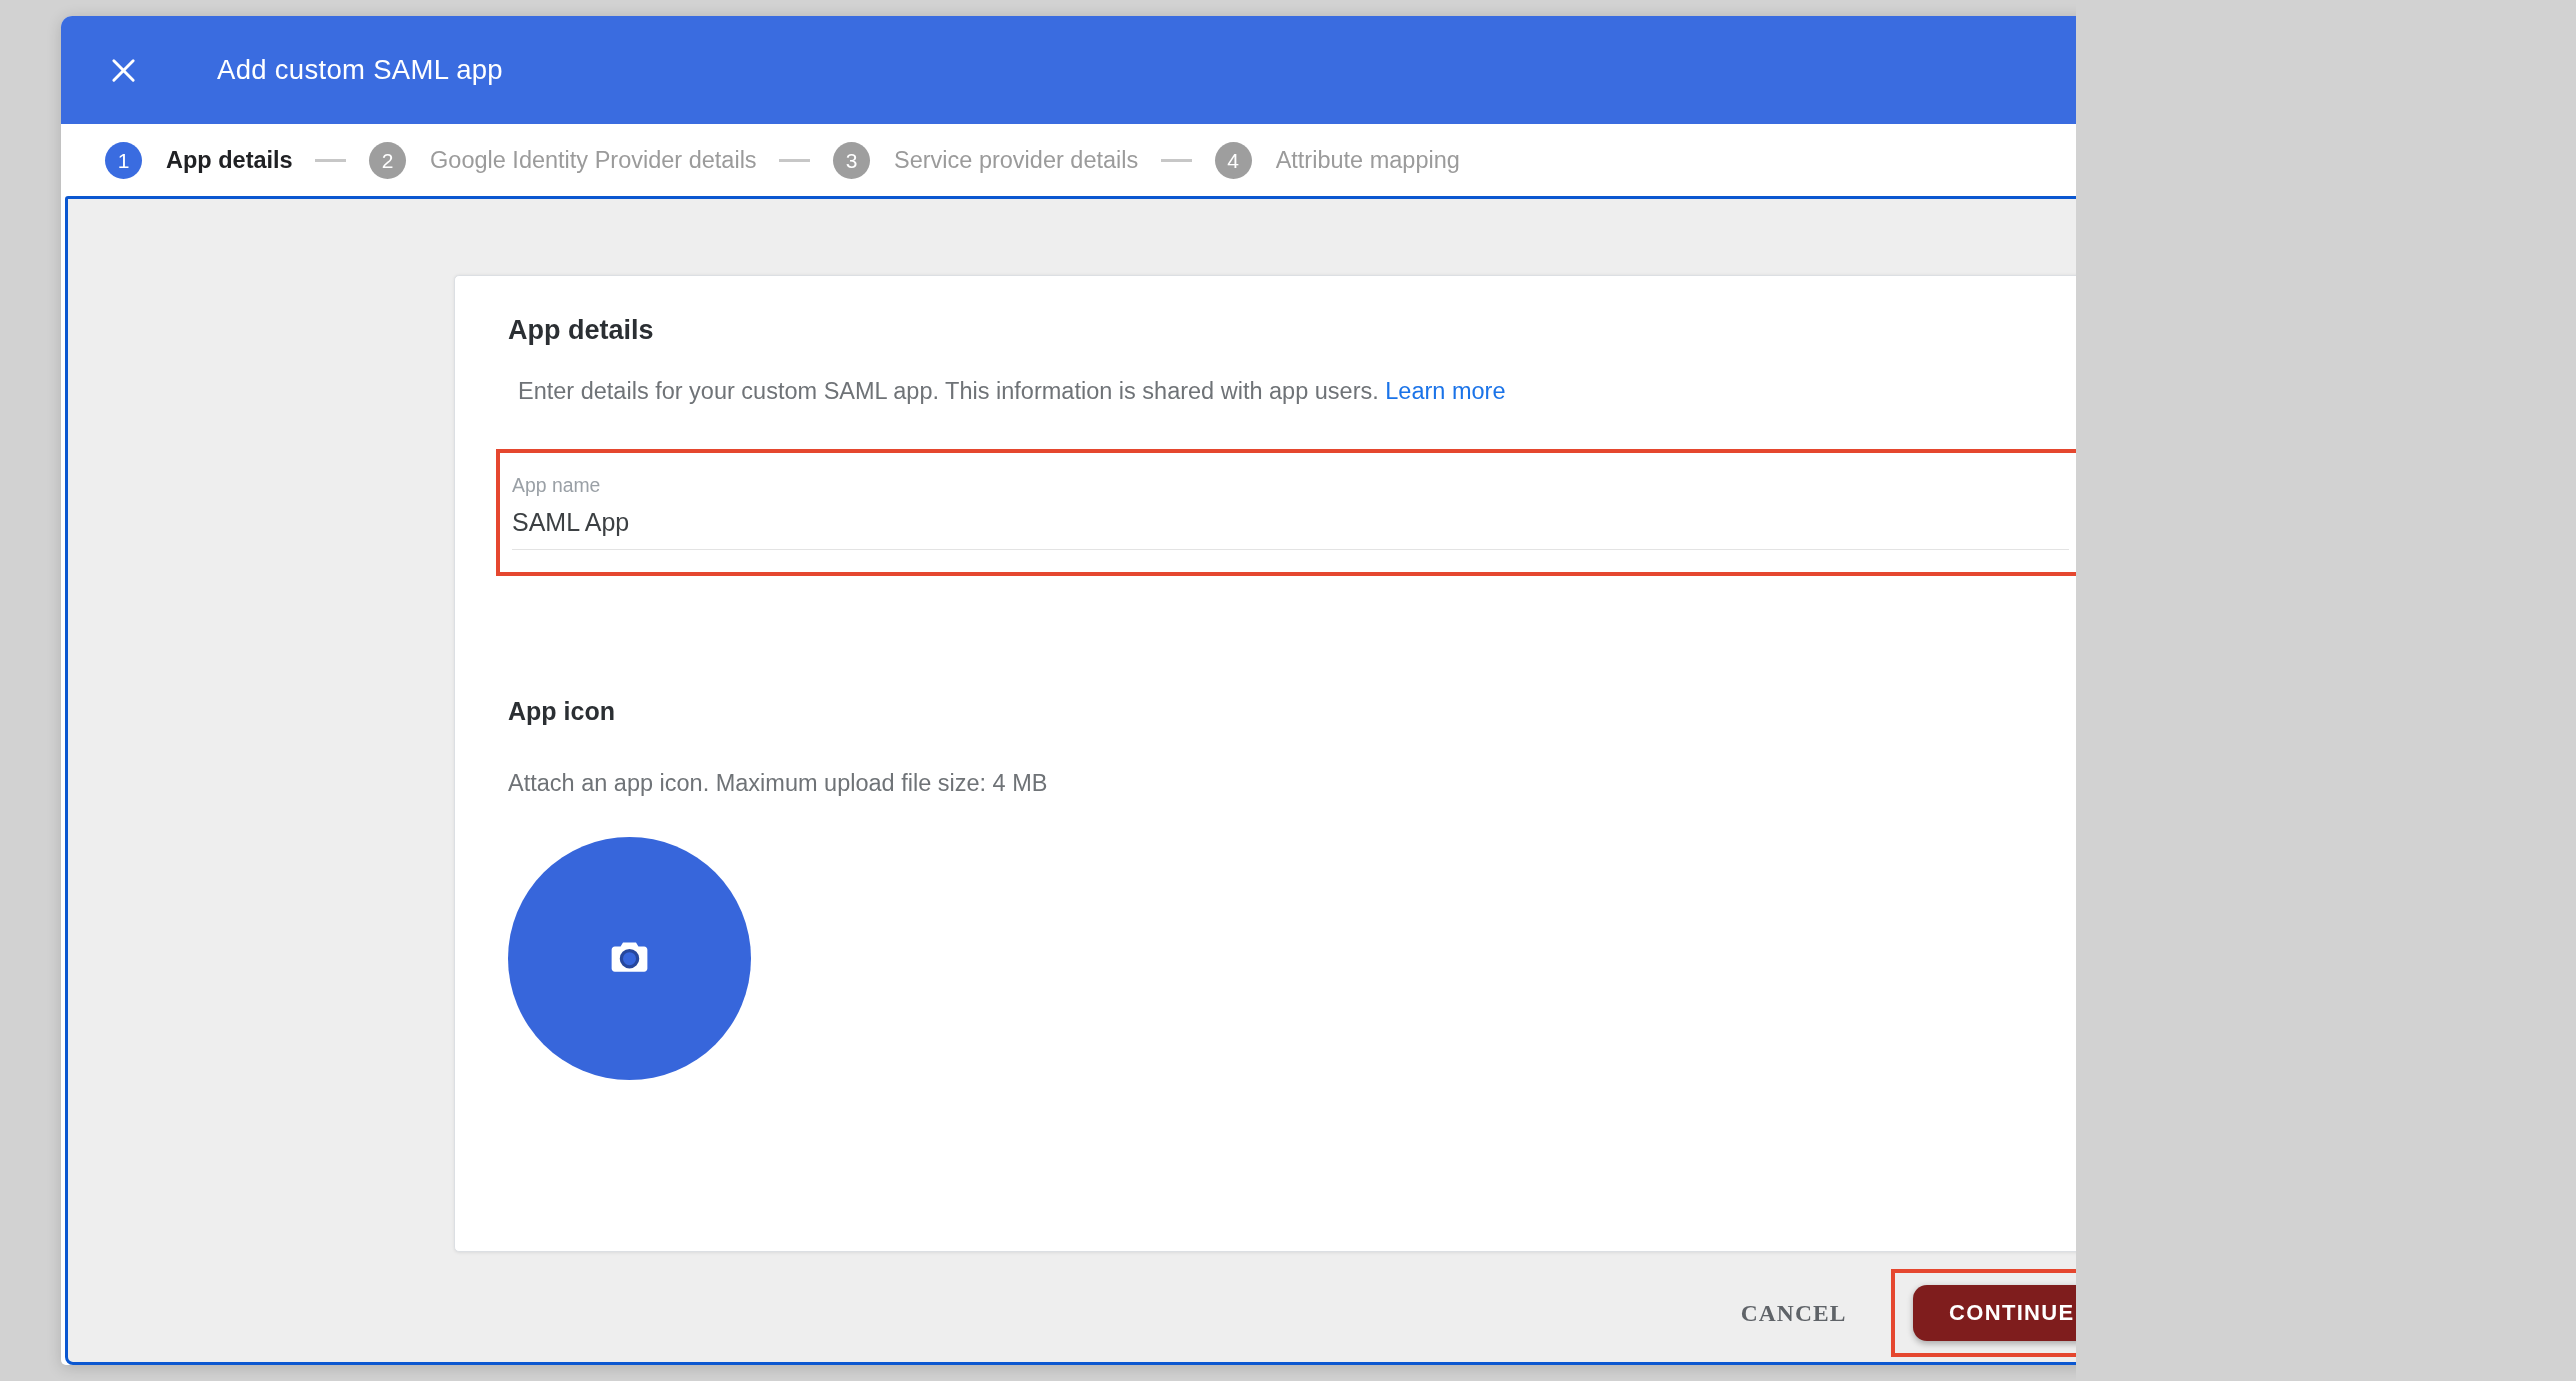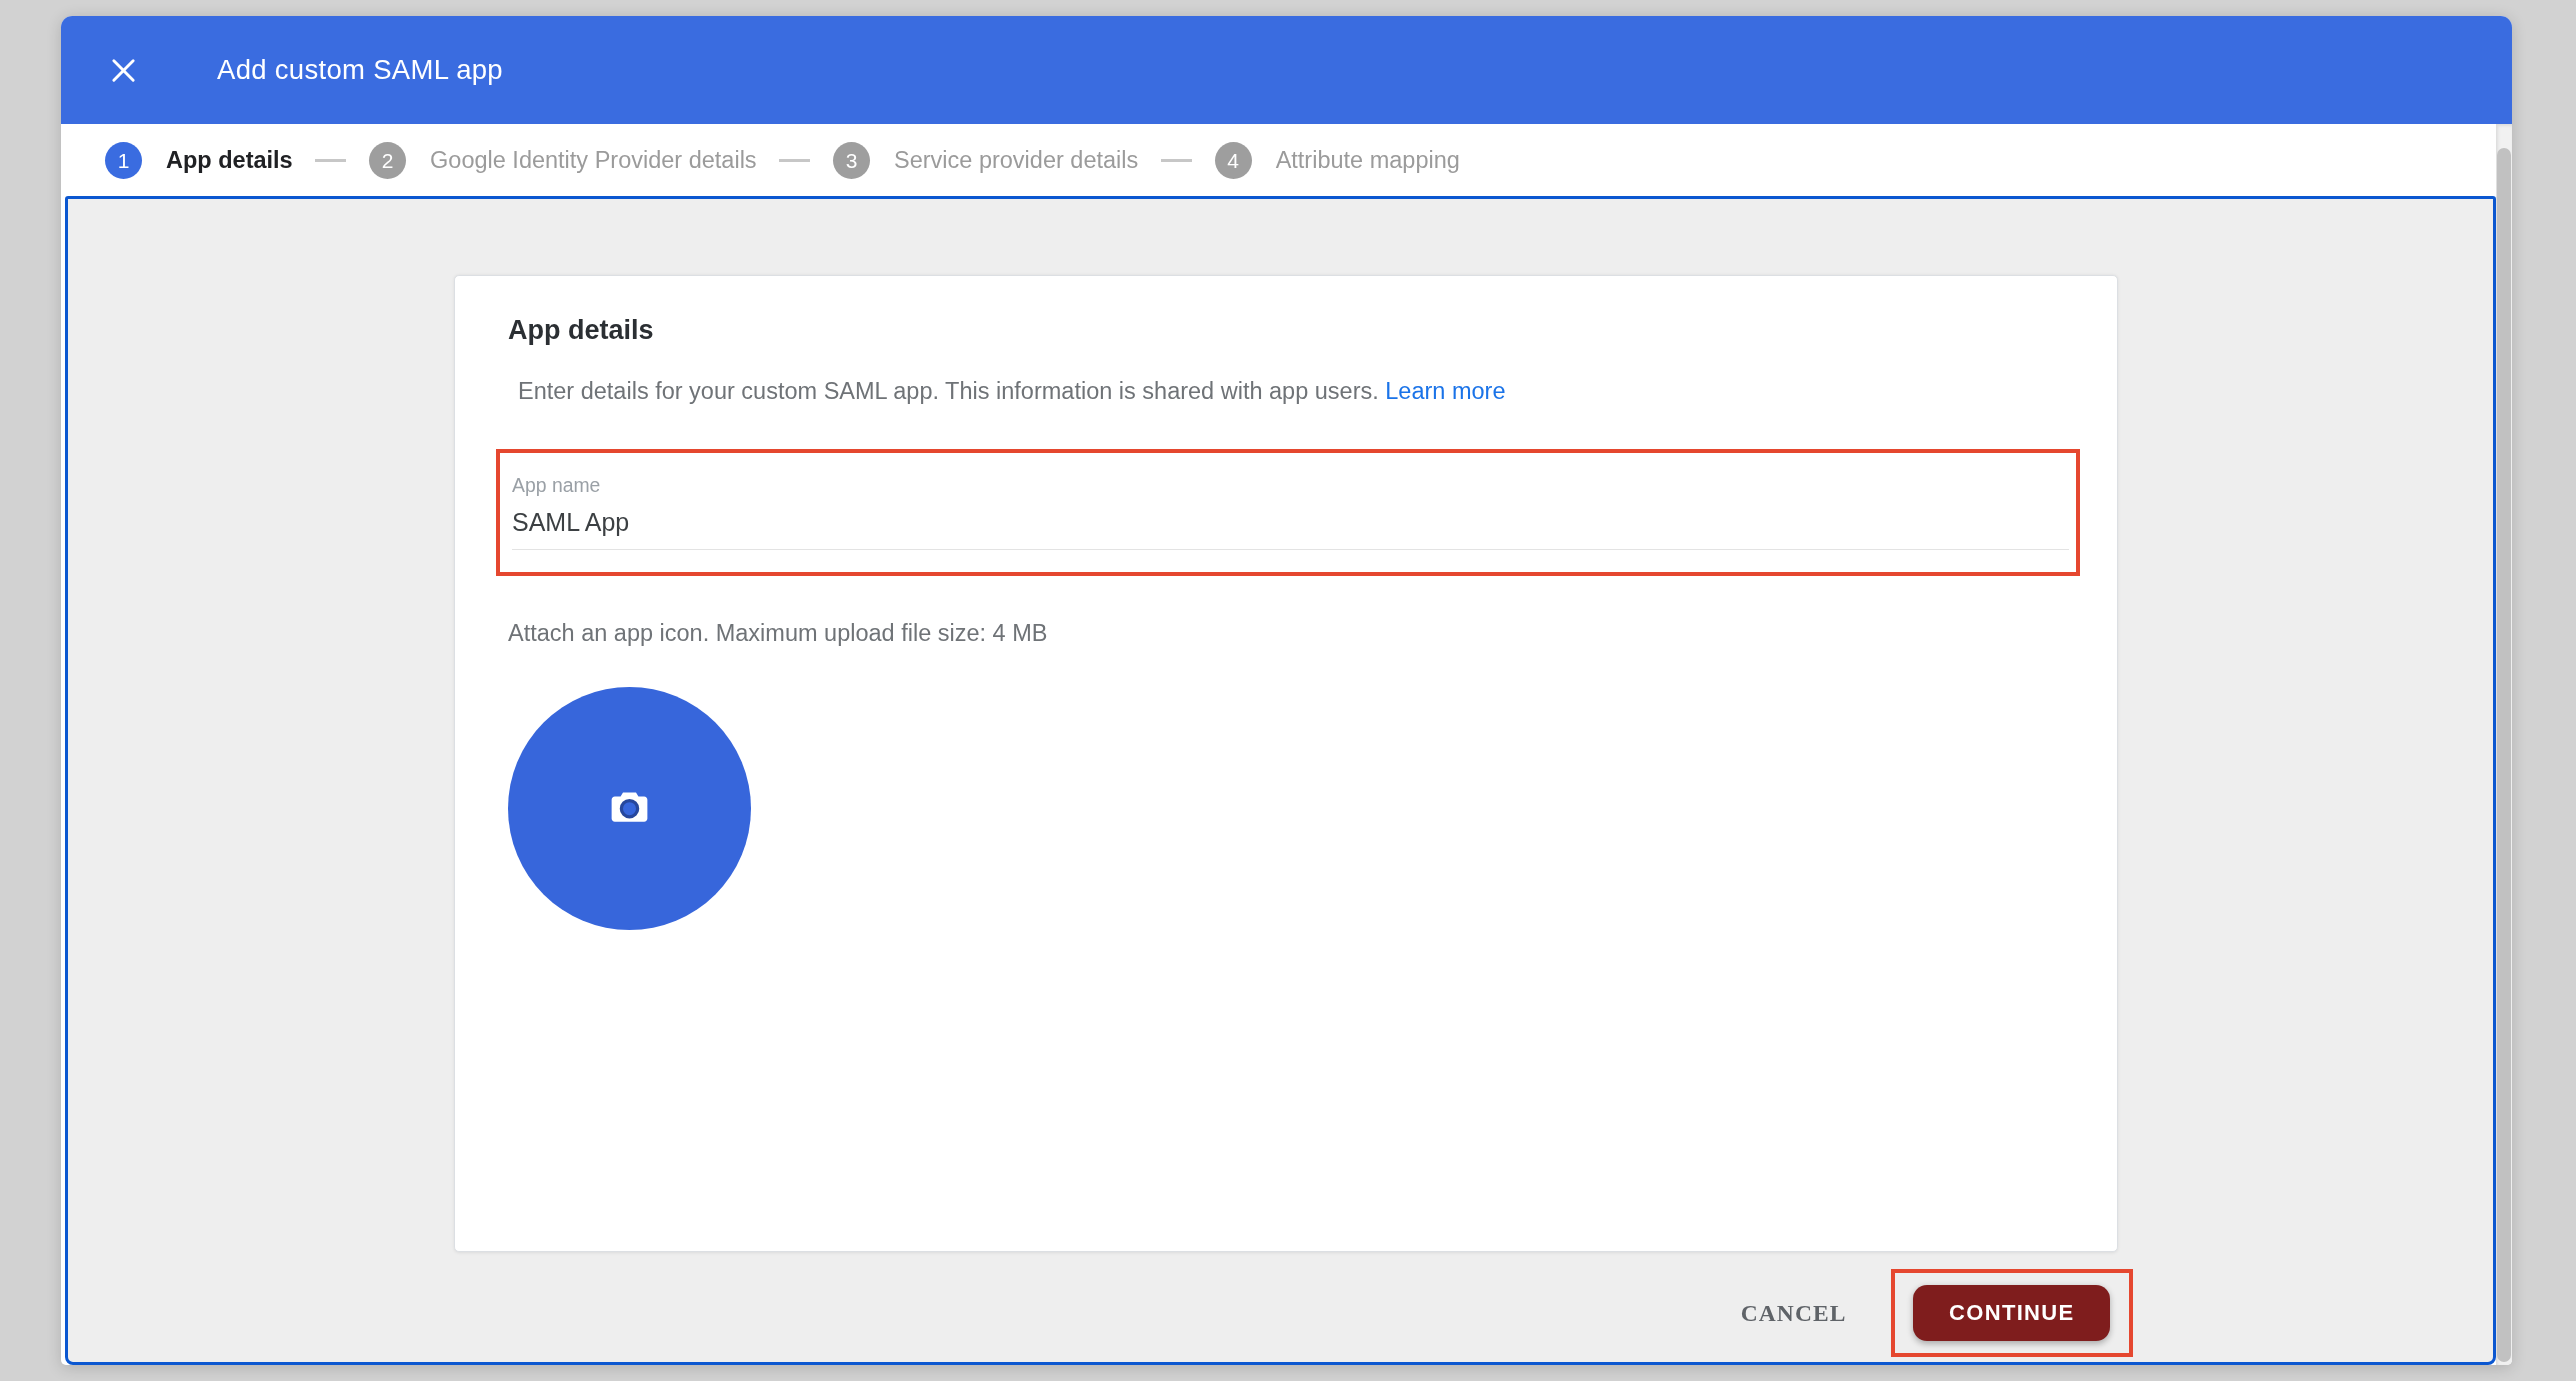--- a/index.html
+++ b/index.html
@@ -3,21 +3,21 @@
 <meta charset="utf-8">
 <style>
   * { box-sizing: border-box; margin: 0; padding: 0; }
   html, body { margin: 0; padding: 0; }
   body {
     font-family: "Liberation Sans", "DejaVu Sans", sans-serif;
     background: #d2d2d2;
   }
   .screen {
     position: relative;
-    width: 2576px;
+    width: 2076px;
     height: 1382px;
     background: #d2d2d2;
     overflow: hidden;
   }
   .dialog {
     position: absolute;
     left: 61px; top: 16px;
     width: 2451px; height: 1349px;
     background: #ffffff;
     border-radius: 11.3px 11.3px 4.9px 4.9px;
@@ -274,20 +274,21 @@
           <span> </span>
           <a class="learn-more">Learn more</a>
         </div>
 
         <div class="annotation-box app-name-box">
           <div class="field-label">App name</div>
           <input class="text-input app-name-input" type="text" value="SAML App" style="">
         </div>
 
 
+        <div class="app-icon-heading">App icon</div>
         <div class="app-icon-desc">Attach an app icon. Maximum upload file size: 4 MB</div>
 
         <div class="upload-circle">
           <span>
             <svg width="39" height="36" viewBox="0 0 48 44">
               <path fill="#ffffff" d="M16 4 L13 9 L6 9 C3.8 9 2 10.8 2 13 L2 36 C2 38.2 3.8 40 6 40 L42 40 C44.2 40 46 38.2 46 36 L46 13 C46 10.8 44.2 9 42 9 L35 9 L32 4 Z"></path>
               <circle cx="24" cy="24" r="10" fill="#3766db" stroke="#27479c" stroke-width="4"></circle>
             </svg>
           </span>
         </div>

